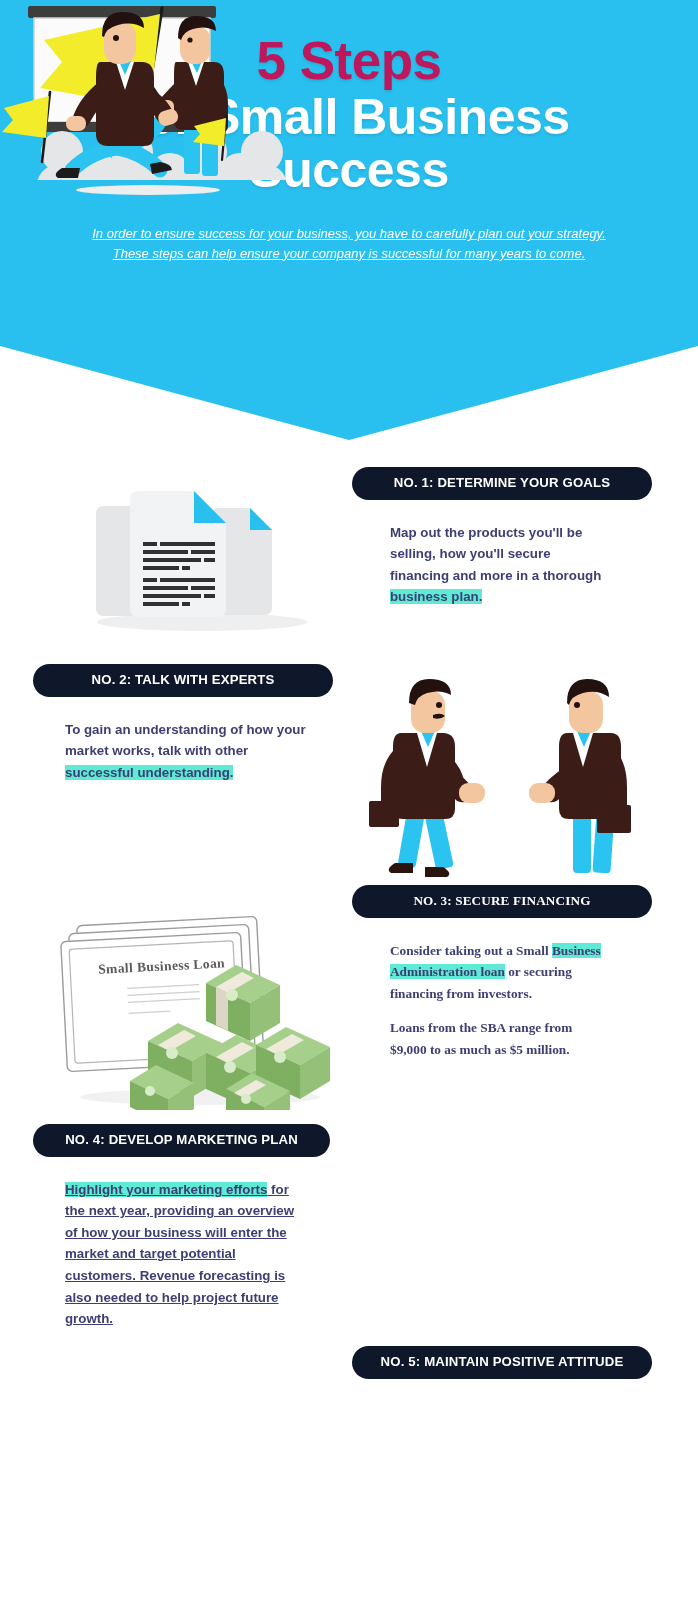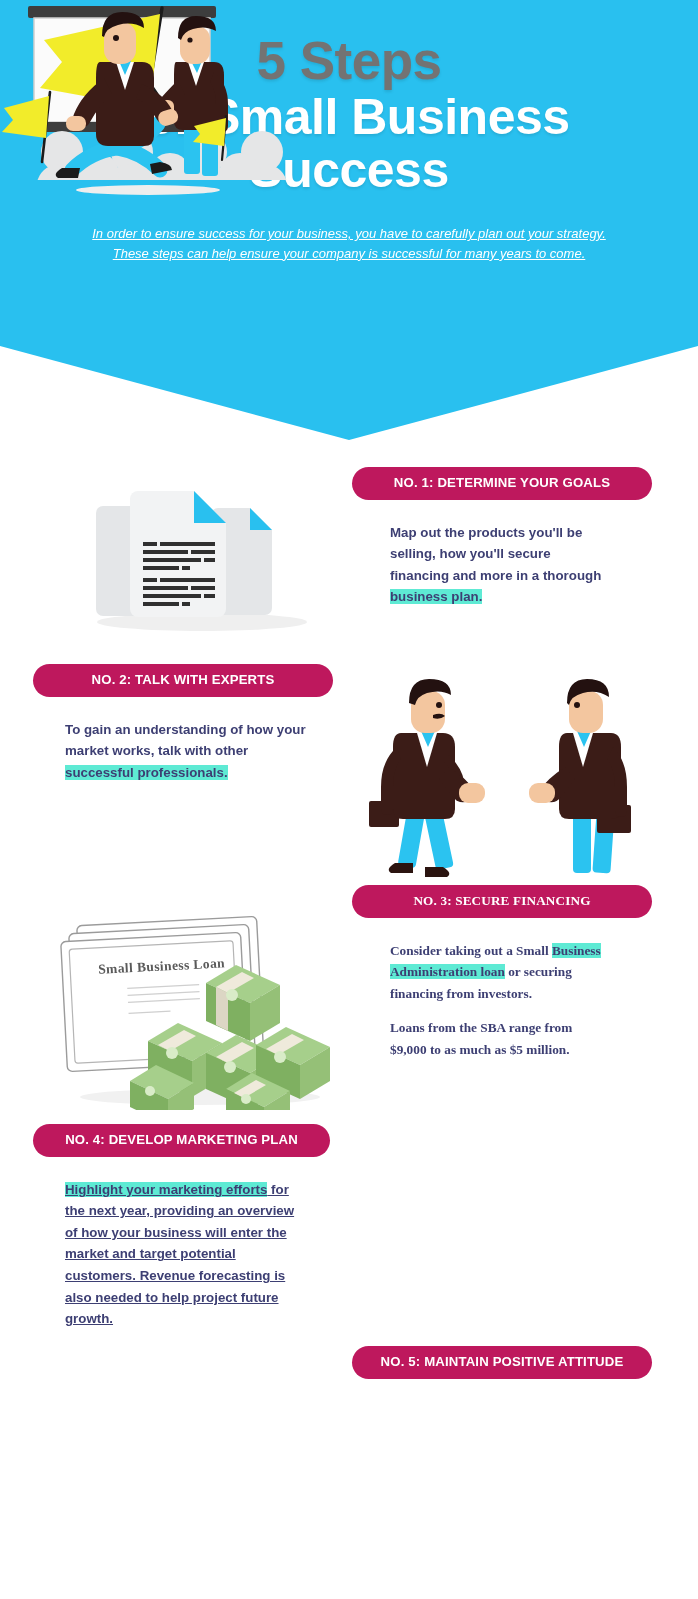--- a/index.html
+++ b/index.html
@@ -18,33 +18,33 @@
     clip-path: polygon(0 0, 698px 0, 698px 346px, 349px 440px, 0 346px);
   }
   #header-inner {
     position:absolute; left:0; top:0; width:698px; padding:34px 30px 0 30px;
     text-align:center;
   }
   .title-line {
     font-weight:bold; letter-spacing:-0.5px; line-height:1.02;
     text-shadow:0 2px 3px rgba(0,0,0,0.10);
   }
-  #title-line-1 { font-size:53px; color:#737373; }
+  #title-line-1 { font-size:53px; color:#be185d; }
   #title-line-2 { font-size:50px; color:#ffffff; margin-top:4px; }
   #title-line-3 { font-size:50px; color:#ffffff; margin-top:2px; }
   #header-subtitle {
     margin:28px auto 0 auto; max-width:536px;
     font-size:13px; line-height:1.52; color:#ffffff;
     font-style:italic; font-weight:500;text-decoration:underline;
   }
 
   
   .step { position:absolute; }
   .pill {
-    display:block; background:#be185d; color:#ffffff;
+    display:block; background:#0f172a; color:#ffffff;
     border-radius:40px; text-align:center;
     font-weight:bold; font-size:13.2px; letter-spacing:0.15px;
     padding:8px 14px; line-height:1.28;
   }
   .body-text {
     color:#3d3f73; font-size:13.3px; line-height:1.62;
     font-weight:600;
   }
   .body-text p + p { margin-top:13px; }
   .hl { background:#5eead4; }
@@ -292,21 +292,21 @@
 <div class="step" id="step-1">
   <div class="pill">NO. 1: DETERMINE YOUR GOALS</div>
   <div class="body-text">
       <p><span>Map out the products you'll be selling, how you'll secure financing and more in a thorough </span><span class="hl">business plan.</span></p>
     </div>
 </div>
 
 <div class="step" id="step-2">
   <div class="pill">NO. 2: TALK WITH EXPERTS</div>
   <div class="body-text">
-      <p><span>To gain an understanding of how your market works, talk with other </span><span class="hl">successful professionals.</span></p>
+      <p><span>To gain an understanding of how your market works, talk with other </span><span class="hl">successful understanding.</span></p>
     </div>
 </div>
 
 <div class="step" id="step-3">
   <div class="pill">NO. 3: SECURE FINANCING</div>
   <div class="body-text">
       <p><span>Consider taking out a Small </span><span class="hl">Business Administration loan</span><span> or securing financing from investors.</span></p>
       <p><span>Loans from the SBA range from $9,000 to as much as $5 million.</span></p>
     </div>
 </div>

